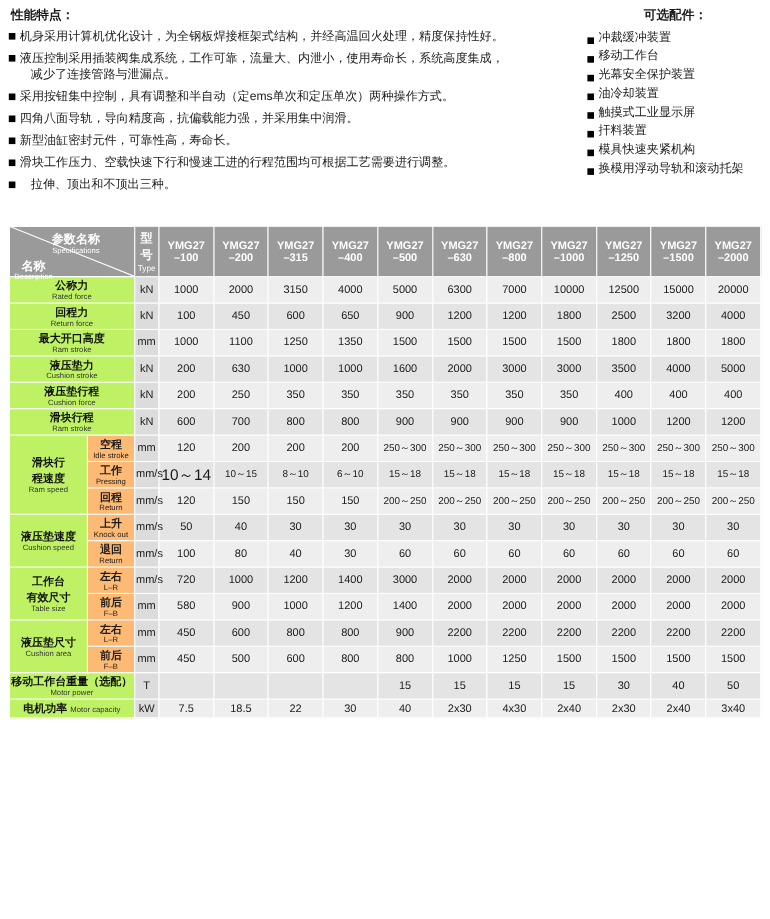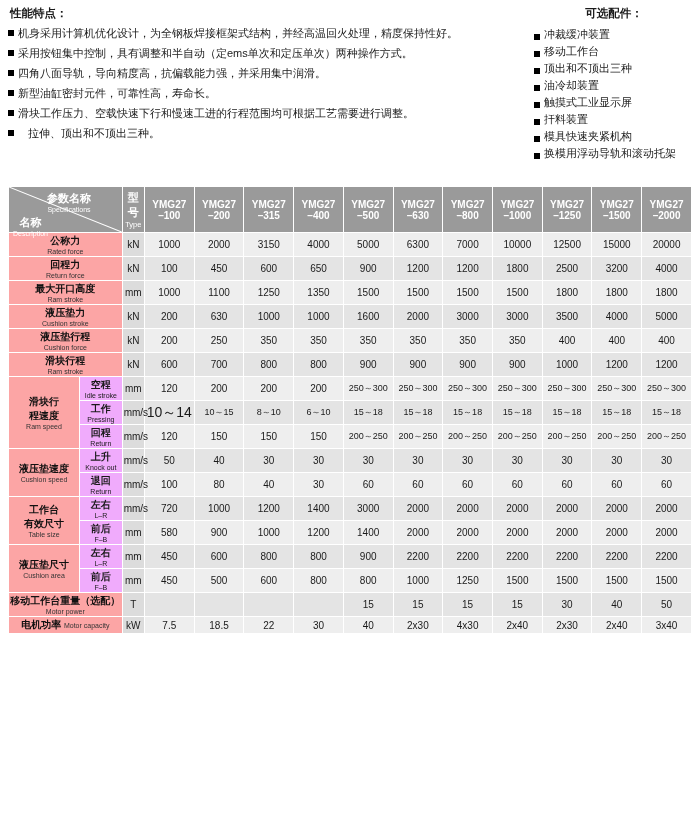--- a/index.html
+++ b/index.html
@@ -39,24 +39,24 @@
     border: 1px solid #ffffff;
     text-align: center;
     vertical-align: middle;
     font-size: 10px;
     padding: 1px 1px;
   }
   .hdr { background: #9a9a9a; color: #ffffff; font-weight: bold; height: 46px; }
   .hdr .cn { font-size: 11px; display:block; }
   .hdr .en { font-size: 7.5px; font-weight: normal; display:block; }
   .rowlabel {
-    background: #fca5a5; font-weight: bold; font-size: 10.5px; color:#111;
+    background: #bef264; font-weight: bold; font-size: 10.5px; color:#111;
   }
   .rowlabel .en { display:block; font-size: 7px; font-weight: normal; color:#333; }
-  .sub { background: #f0abfc; font-size: 10px; font-weight: bold; }
+  .sub { background: #fdba74; font-size: 10px; font-weight: bold; }
   .sub .en { display:block; font-size: 7px; font-weight: normal; }
   .unit { background: #dcdcdc; font-size: 9.5px; }
   td.val { background: #eeeeee; font-size: 10px; }
   td.val.alt { background: #e4e4e4; }
   .hdr-first { text-align: left; position: relative; }
   .hdr-first .a { position: absolute; left: 38px; top: 4px; font-size: 10px; }
   .hdr-first .a .en { font-size: 7px; font-weight: normal; }
   .hdr-first .b { position: absolute; left: 4px; top: 28px; font-size: 10px; }
   .hdr-first .b .en { font-size: 7px; font-weight: normal; }
   .hdr-first .diag {
@@ -76,20 +76,27 @@
 
     <div class="features">
       <div class="title">性能特点：</div>
 
       <div class="feat-item">
         <span class="sq"></span>
         <span class="feat-text"><span>机身采用计算机优化设计，为全钢板焊接框架式结构，并经高温回火处理，精度保持性好。</span></span>
       </div>
       <div class="feat-item">
         <span class="sq"></span>
+        <span class="feat-text">
+          <span>液压控制采用插装阀集成系统，工作可靠，流量大、内泄小，使用寿命长，系统高度集成，</span>
+          <span class="l2">减少了连接管路与泄漏点。</span>
+        </span>
+      </div>
+      <div class="feat-item">
+        <span class="sq"></span>
         <span class="feat-text"><span>采用按钮集中控制，具有调整和半自动（定ems单次和定压单次）两种操作方式。</span></span>
       </div>
       <div class="feat-item">
         <span class="sq"></span>
         <span class="feat-text"><span>四角八面导轨，导向精度高，抗偏载能力强，并采用集中润滑。</span></span>
       </div>
       <div class="feat-item">
         <span class="sq"></span>
         <span class="feat-text"><span>新型油缸密封元件，可靠性高，寿命长。</span></span>
       </div>
@@ -110,21 +117,21 @@
       <div class="opt-item">
         <span class="sq"></span>
         <span>冲裁缓冲装置</span>
       </div>
       <div class="opt-item">
         <span class="sq"></span>
         <span>移动工作台</span>
       </div>
       <div class="opt-item">
         <span class="sq"></span>
-        <span>顶出和不顶出三种</span>
+        <span>光幕安全保护装置</span>
       </div>
       <div class="opt-item">
         <span class="sq"></span>
         <span>油冷却装置</span>
       </div>
       <div class="opt-item">
         <span class="sq"></span>
         <span>触摸式工业显示屏</span>
       </div>
       <div class="opt-item">

